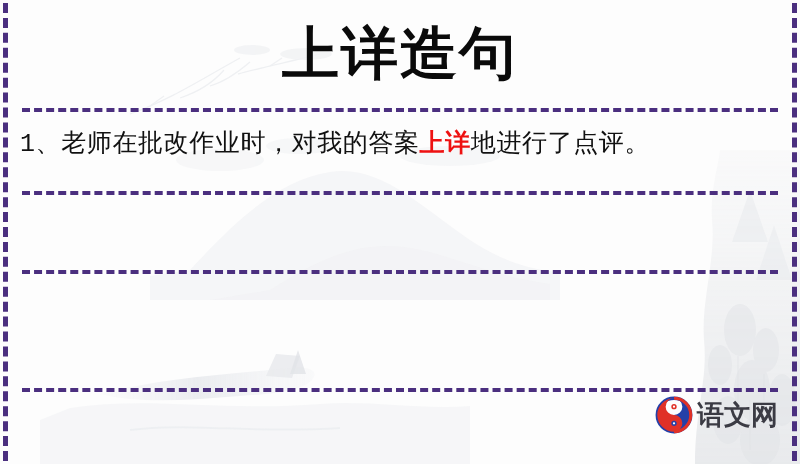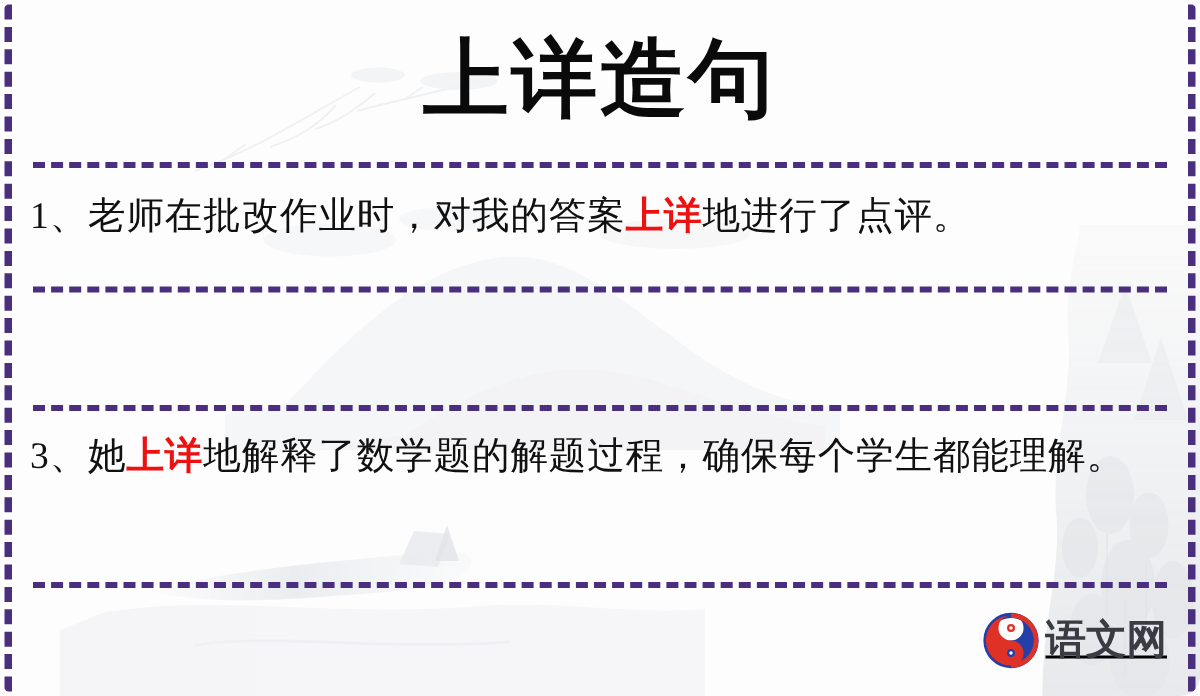--- a/index.html
+++ b/index.html
@@ -14,21 +14,20 @@
     font-family: "Liberation Serif", "DejaVu Serif", serif;
   }
 
   #slide {
     position: relative;
     width: 800px;
     height: 464px;
     background: #fdfdfd;
     box-sizing: border-box;
     overflow: hidden;
-    border-radius: 13px;
   }
 
   
   .wm {
     position: absolute;
     pointer-events: none;
     z-index: 0;
   }
   #wm-right {
     right: 0;
@@ -101,45 +100,44 @@
     color: #0a0a0a;
     z-index: 4;
     white-space: nowrap;
   }
 
   
   .sentence {
     position: absolute;
     left: 20px;
     width: 762px;
-    font-family: Liberation Serif, serif;
+    font-family: Liberation Mono, monospace;
     font-size: 25px;
     line-height: 43px;
     color: #111111;
     letter-spacing: 0.6px;
     z-index: 4;
   }
   #sentence-1 { top: 123px; }
   #sentence-2 { top: 205px; }
   #sentence-3 { top: 283px; }
 
   .kw {
     color: #ee1111;
     font-weight: bold;
   }
 
   
   #logo {
     position: absolute;
     left: 655px;
-    top: 408px;
+    top: 396px;
     display: flex;
     align-items: flex-start;
     z-index: 5;
-    text-decoration: underline;
   }
   #logo-mark {
     width: 38px;
     height: 38px;
     flex: 0 0 auto;
   }
   #logo-text {
     margin-left: 4px;
     font-family: "DejaVu Sans", "Liberation Sans", sans-serif;
     font-size: 27px;
@@ -227,23 +225,20 @@
   <div class="sep" id="sep-1"></div>
   <div class="sep" id="sep-2"></div>
   <div class="sep" id="sep-3"></div>
   <div class="sep" id="sep-4"></div>
 
   <div class="sentence" id="sentence-1">
     <span>1、</span><span>老师在批改作业时，对我的答案</span><span class="kw">上详</span><span>地进行了点评。</span>
   </div>
 
 
-  <div class="sentence" id="sentence-3">
-    <span>3、</span><span>她</span><span class="kw">上详</span><span>地解释了数学题的解题过程，确保每个学生都能理解。</span>
-  </div>
 
   <div id="logo">
     <svg id="logo-mark" viewBox="0 0 100 100">
       <circle cx="50" cy="50" r="44" fill="none" stroke="#2440a8" stroke-width="9"></circle>
       <path d="M50 6 A44 44 0 0 1 50 94 A22 22 0 0 1 50 50 A22 22 0 0 0 50 6 Z" fill="#2440a8"></path>
       <path d="M50 6 A44 44 0 0 0 50 94 A22 22 0 0 0 50 50 A22 22 0 0 1 50 6 Z" fill="#e03127"></path>
       <circle cx="50" cy="28" r="7" fill="#e03127"></circle>
       <circle cx="50" cy="72" r="7" fill="#2440a8"></circle>
       <circle cx="50" cy="28" r="3" fill="#ffffff"></circle>
       <circle cx="50" cy="72" r="3" fill="#ffffff"></circle>

